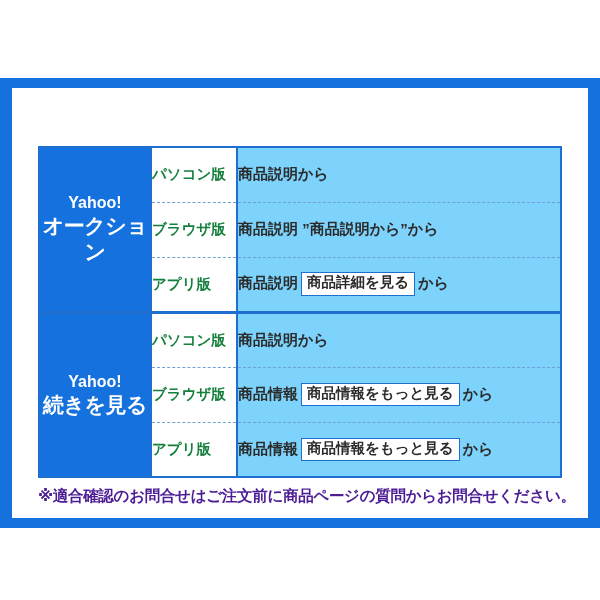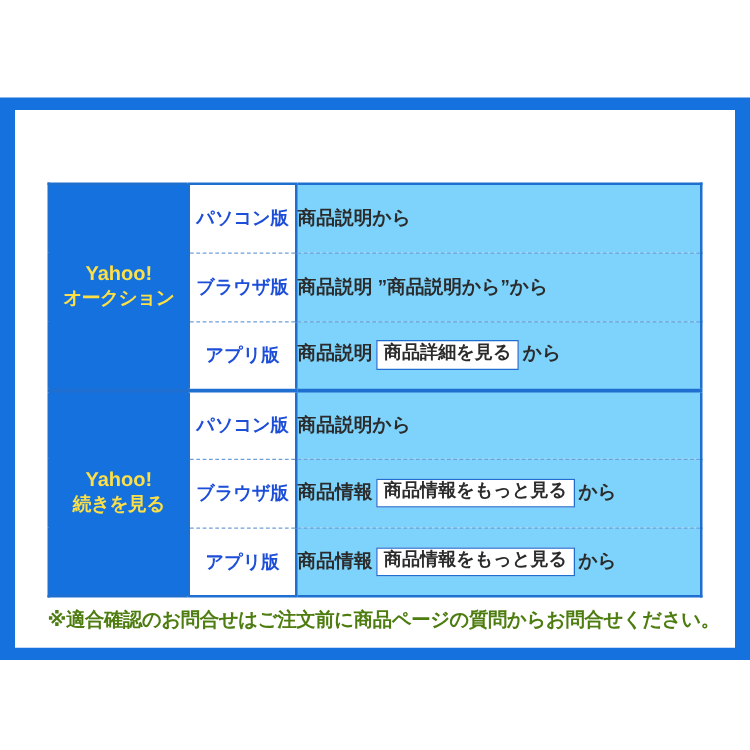--- a/index.html
+++ b/index.html
@@ -67,37 +67,36 @@
     padding: 0;
     vertical-align: middle;
     height: 55px;
     box-sizing: border-box;
   }
 
   
   td.brand {
     width: 112px;
     background: #1471dd;
-    color: #fde047;
+    color: #ffffff;
     text-align: center;
     font-weight: bold;
     font-size: 15px;
     line-height: 1.25;
     border-right: 2px solid #1f6fd0;
   }
   td.brand .b1 { display:block; font-size: 16px; letter-spacing:0px;}
-  td.brand .b2 { display:block; font-size: 15px; letter-spacing:-0.5px;}
+  td.brand .b2 { display:block; font-size: 21px; letter-spacing:-0.5px;}
 
   
   td.device {
     width: 86px;
-    color: #1d4ed8;
+    color: #15803d;
     font-weight: bold;
     font-size: 14.5px;
-    text-align: center;
     border-right: 2px solid #1f6fd0;
     background:#ffffff;
   }
 
   
   td.desc {
     color: #2b2b2b;
     font-weight: bold;
     font-size: 15px;
     padding-left: 12px;
@@ -132,21 +131,21 @@
   }
 
   
   #note {
     position: absolute;
     left: 26px;
     top: 398px;
     width: 528px;
     font-size: 15.5px;
     font-weight: bold;
-    color: #4d7c0f;
+    color: #4c1d95;
     letter-spacing: -0.3px;
     white-space: nowrap;
   }
 </style>
 </head>
 <body>
 
 <div id="panel">
   <div id="panel-inner">
 

